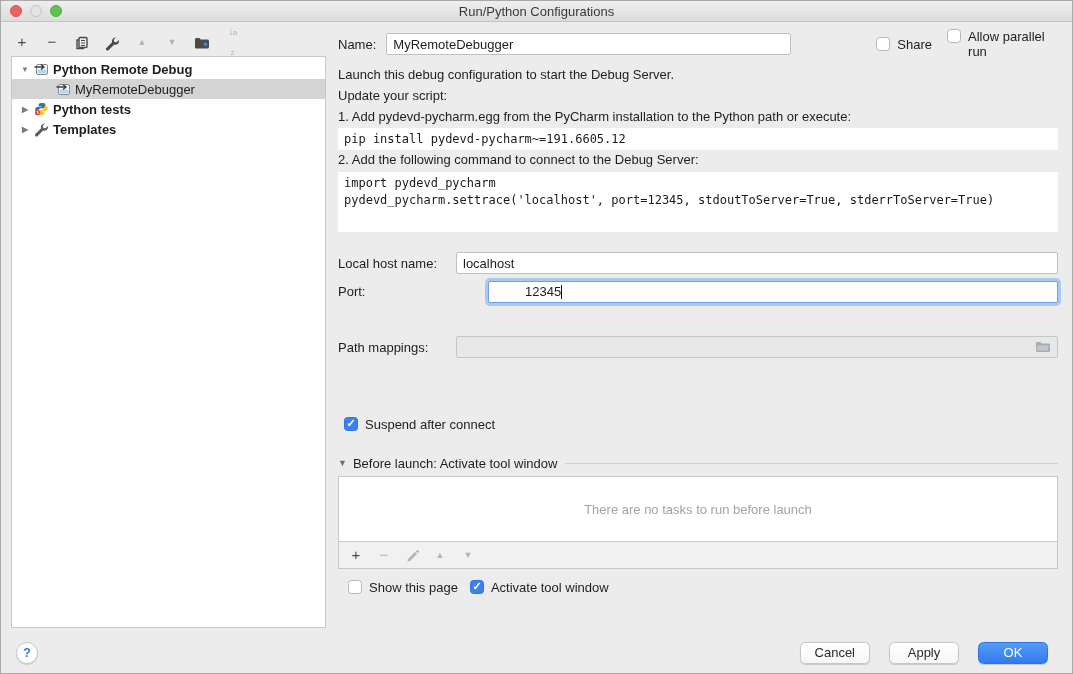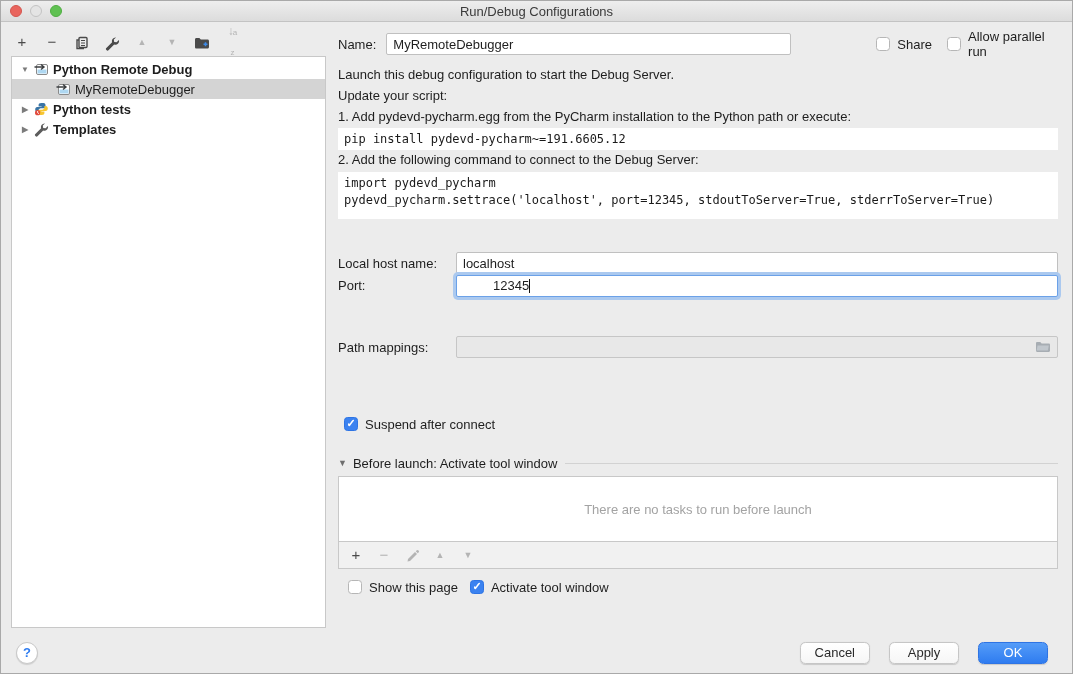--- a/index.html
+++ b/index.html
@@ -110,21 +110,21 @@
 <body>
 
 <div class="window">
 
   <div class="titlebar">
     <div class="traffic">
       <span class="tl red"></span>
       <span class="tl gray"></span>
       <span class="tl green"></span>
     </div>
-    <div class="title">Run/Debug Configurations</div>
+    <div class="title">Run/Python Configurations</div>
   </div>
 
   <div class="left-pane">
     <div class="tree-toolbar">
       <span class="tbi">+</span>
       <span class="tbi">−</span>
       <span class="tbi">
         <svg width="14" height="14" viewBox="0 0 14 14">
             <rect x="4" y="1.5" width="8" height="10" rx="1" fill="none" stroke="#4a4a4a" stroke-width="1.4"></rect>
             <path d="M4 4 H2 V12.5 H9" fill="none" stroke="#4a4a4a" stroke-width="1.4"></path>
@@ -195,42 +195,42 @@
 
   <div class="right-pane">
 
     <div class="row" style="top:11px; height:22px;">
       <span>Name:</span>
       <input class="f" style="margin-left: 10px; width: 437px;" value="MyRemoteDebugger">
       <span style="margin-left:40px; display:flex; align-items:center;padding-left:45px;">
         <span class="cb"></span>
         <span class="cb-label">Share</span>
       </span>
-      <span style="margin-left:15px; display:flex; align-items:center;">
+      <span style="margin-left:15px; display:flex; ">
         <span class="cb"></span>
         <span class="cb-label">Allow parallel run</span>
       </span>
     </div>
 
     <div class="txt" style="top:66px;">Update your script:</div>
     <div class="txt" style="top:45px;">Launch this debug configuration to start the Debug Server.</div>
     <div class="txt" style="top:87px;">1. Add pydevd-pycharm.egg from the PyCharm installation to the Python path or execute:</div>
 
     <div class="codeblock" style="top:106px; height:22px; line-height:16px;">pip install pydevd-pycharm~=191.6605.12</div>
 
     <div class="txt" style="top:130px;">2. Add the following command to connect to the Debug Server:</div>
 
-    <div class="codeblock" style="top:150px; height:47px;"><span>import pydevd_pycharm</span><br><span>pydevd_pycharm.settrace('localhost', port=12345, stdoutToServer=True, stderrToServer=True)</span></div>
+    <div class="codeblock" style="top:150px; height:60px;"><span>import pydevd_pycharm</span><br><span>pydevd_pycharm.settrace('localhost', port=12345, stdoutToServer=True, stderrToServer=True)</span></div>
 
     <div class="row" style="top:230px; height:22px;">
       <span style="width:118px;">Local host name:</span>
       <input class="f" style="flex: 1 1 0%;" value="localhost">
     </div>
 
-    <div class="row" style="top:252px; height:23px;">
+    <div class="row" style="top:258px; height:23px;gap:32px;">
       <span style="width:118px;">Port:</span>
       <div class="fakefield focus-field" style="flex:1; display:flex; align-items:center;padding-left:36px;">
         <span>12345</span>
           <span class="caret"></span>
       </div>
     </div>
 
     <div class="row" style="top:314px; height:22px;">
       <span style="width:118px;">Path mappings:</span>
       <div class="fakefield" style="flex:1; background:#e8e8e8; border-color:#c6c6c6; position:relative;">

